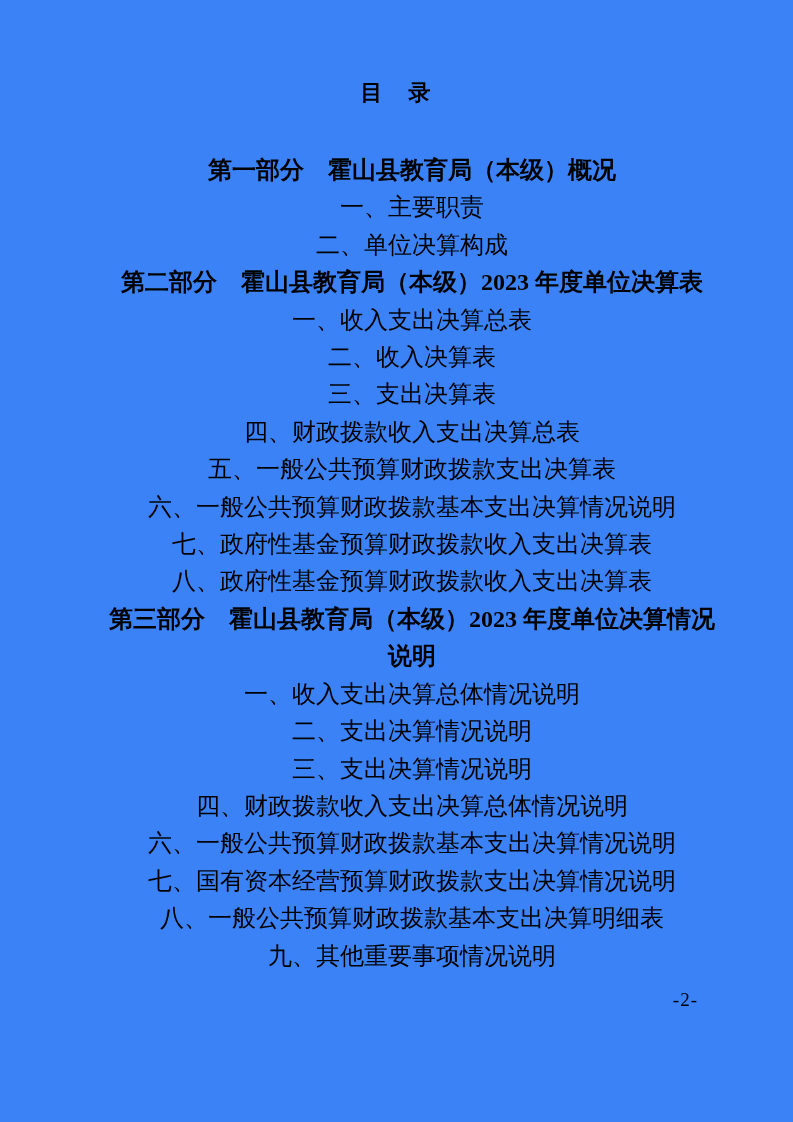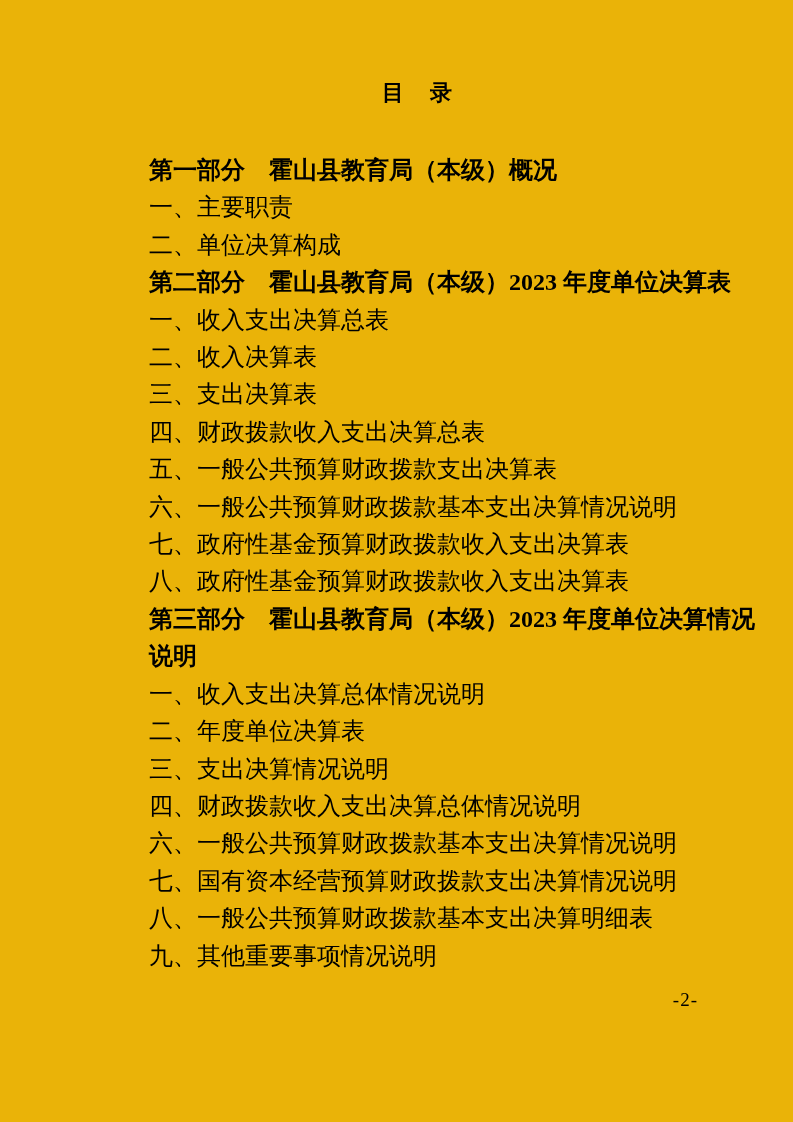--- a/index.html
+++ b/index.html
@@ -5,44 +5,44 @@
   html, body {
     margin: 0;
     padding: 0;
     background: #e8e8e8;
   }
   .page {
     position: relative;
     width: 793px;
     height: 1122px;
     margin: 0 auto;
-    background: #eab308;
+    background: #3b82f6;
     color: #000000;
     font-family: "Liberation Serif", "DejaVu Serif", serif;
     overflow: hidden;
     box-sizing: border-box;
-    padding-left: 43px;
   }
   .doc-title {
     padding-top: 78px;
     text-align: center;
     font-size: 22px;
     font-weight: bold;
     line-height: 30px;
     letter-spacing: 2px;
   }
   .toc {
     margin-top: 44px;
     margin-left: 106px;
     width: 612px;
     font-size: 24px;
     line-height: 37.4px;
   }
   .toc-line {
     white-space: nowrap;
+    text-align: center;
   }
   .toc-heading {
     font-weight: bold;
   }
   .page-number {
     position: absolute;
     top: 988px;
     right: 95px;
     font-size: 19px;
     line-height: 24px;
@@ -68,21 +68,21 @@
     <div class="toc-line">三、支出决算表</div>
     <div class="toc-line">四、财政拨款收入支出决算总表</div>
     <div class="toc-line">五、一般公共预算财政拨款支出决算表</div>
     <div class="toc-line">六、一般公共预算财政拨款基本支出决算情况说明</div>
     <div class="toc-line">七、政府性基金预算财政拨款收入支出决算表</div>
     <div class="toc-line">八、政府性基金预算财政拨款收入支出决算表</div>
 
     <div class="toc-line toc-heading">第三部分　霍山县教育局（本级）2023 年度单位决算情况</div>
     <div class="toc-line toc-heading">说明</div>
     <div class="toc-line">一、收入支出决算总体情况说明</div>
-    <div class="toc-line">二、年度单位决算表</div>
+    <div class="toc-line">二、支出决算情况说明</div>
     <div class="toc-line">三、支出决算情况说明</div>
     <div class="toc-line">四、财政拨款收入支出决算总体情况说明</div>
     <div class="toc-line">六、一般公共预算财政拨款基本支出决算情况说明</div>
     <div class="toc-line">七、国有资本经营预算财政拨款支出决算情况说明</div>
     <div class="toc-line">八、一般公共预算财政拨款基本支出决算明细表</div>
     <div class="toc-line">九、其他重要事项情况说明</div>
 
   </div>
 
   <div class="page-number">-2-</div>

